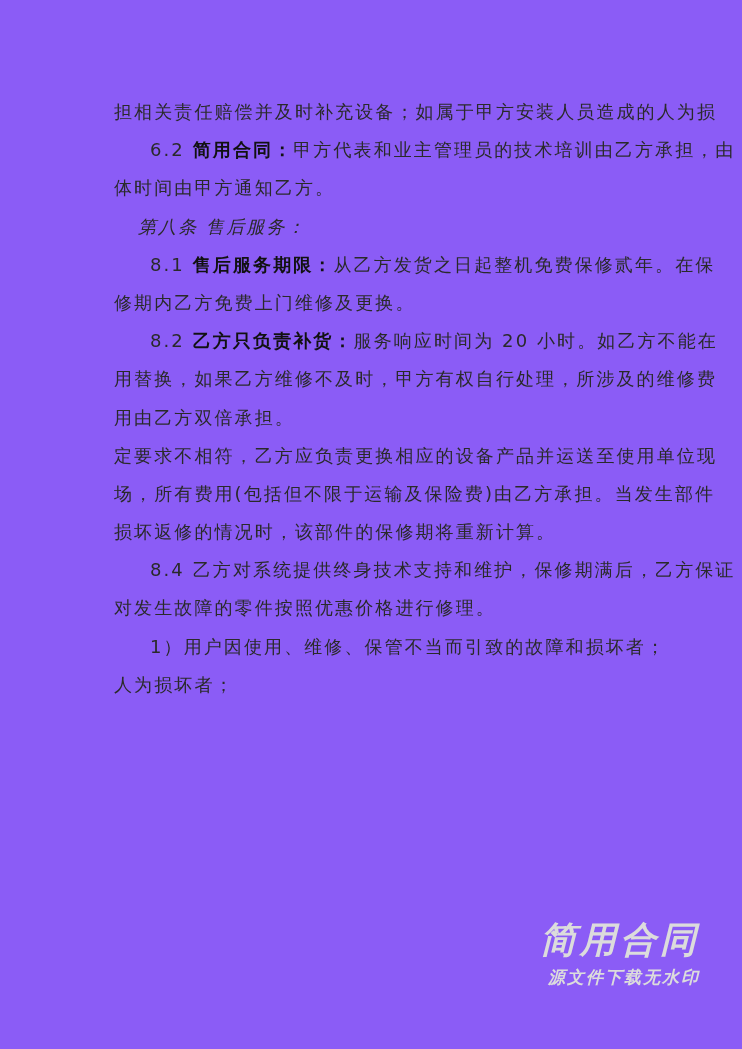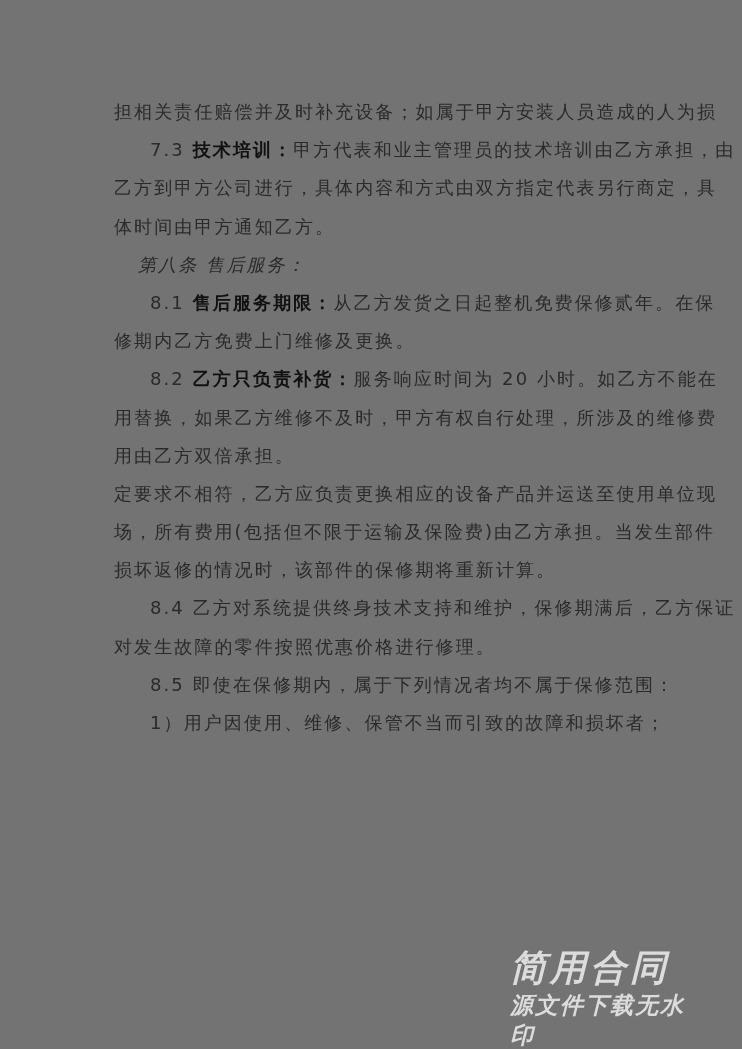--- a/index.html
+++ b/index.html
@@ -1,50 +1,49 @@
 <!DOCTYPE html>
 <html><head>
 <meta charset="utf-8">
 <style>
   html, body { margin: 0; padding: 0; background: #ffffff; }
   body { width: 742px; height: 1049px; position: relative; overflow: hidden; }
-  .page { position: absolute; left: 0; top: 0; width: 742px; height: 1049px; background: #737373; }
+  .page { position: absolute; left: 0; top: 0; width: 742px; height: 1049px; background: #8b5cf6; }
   .content { position: absolute; left: 114px; top: 93px; width: 542px;
     font-family: "DejaVu Sans", sans-serif; font-size: 18px; color: #2a2a2a;
     line-height: 38.2px; letter-spacing: 2.1px; }
   .line { white-space: nowrap; height: 38.2px; overflow: visible; }
   .indent { padding-left: 36px; }
   .indent-s { padding-left: 24px; font-style: italic; }
   .b { font-weight: bold; color: #111; }
-  .wm { position: absolute; left: 510px; top: 946px; width: 190px; text-align: left;
+  .wm { position: absolute; left: 510px; top: 918px; width: 190px; text-align: right;
     font-family: "DejaVu Sans", sans-serif; color: #dcdcdc; font-weight: bold; font-style: italic; }
   .wm .t1 { font-size: 36px; letter-spacing: 4px; line-height: 44px; display:block; }
-  .wm .t2 { font-size: 23px; letter-spacing: 2px; line-height: 30px; display:block; }
+  .wm .t2 { font-size: 17px; letter-spacing: 2px; line-height: 30px; display:block; }
 </style>
 </head>
 <body>
 
 <div class="page">
   <div class="content">
     <div class="line">担相关责任赔偿并及时补充设备；如属于甲方安装人员造成的人为损</div>
-    <div class="line indent"><span>7.3 </span><span class="b">技术培训：</span><span>甲方代表和业主管理员的技术培训由乙方承担，由</span></div>
-    <div class="line">乙方到甲方公司进行，具体内容和方式由双方指定代表另行商定，具</div>
+    <div class="line indent"><span>6.2 </span><span class="b">简用合同：</span><span>甲方代表和业主管理员的技术培训由乙方承担，由</span></div>
     <div class="line">体时间由甲方通知乙方。</div>
     <div class="line indent-s">第八条  售后服务：</div>
     <div class="line indent"><span>8.1  </span><span class="b">售后服务期限：</span><span>从乙方发货之日起整机免费保修贰年。在保</span></div>
     <div class="line">修期内乙方免费上门维修及更换。</div>
     <div class="line indent"><span>8.2 </span><span class="b">乙方只负责补货：</span><span>服务响应时间为 20 小时。如乙方不能在</span></div>
     <div class="line">用替换，如果乙方维修不及时，甲方有权自行处理，所涉及的维修费</div>
     <div class="line">用由乙方双倍承担。</div>
     <div class="line">定要求不相符，乙方应负责更换相应的设备产品并运送至使用单位现</div>
     <div class="line">场，所有费用(包括但不限于运输及保险费)由乙方承担。当发生部件</div>
     <div class="line">损坏返修的情况时，该部件的保修期将重新计算。</div>
     <div class="line indent">8.4 乙方对系统提供终身技术支持和维护，保修期满后，乙方保证</div>
     <div class="line">对发生故障的零件按照优惠价格进行修理。</div>
-    <div class="line indent">8.5 即使在保修期内，属于下列情况者均不属于保修范围：</div>
     <div class="line indent">1）用户因使用、维修、保管不当而引致的故障和损坏者；</div>
+    <div class="line">人为损坏者；</div>
   </div>
 
   <div class="wm">
     <span class="t1">简用合同</span>
     <span class="t2">源文件下载无水印</span>
   </div>
 </div>
 
 </body></html>

